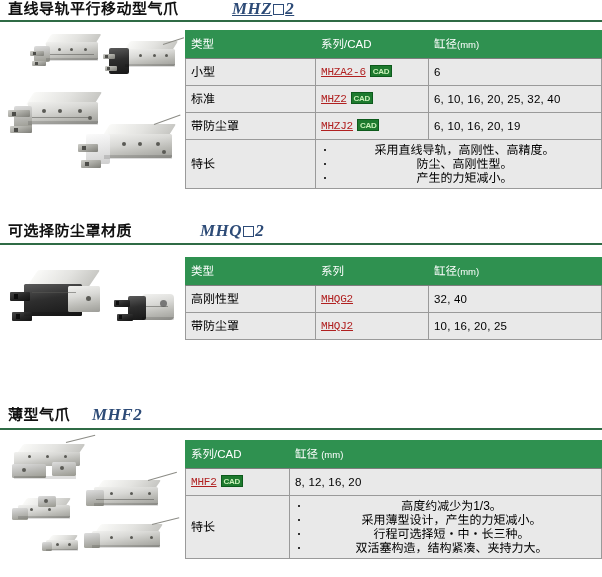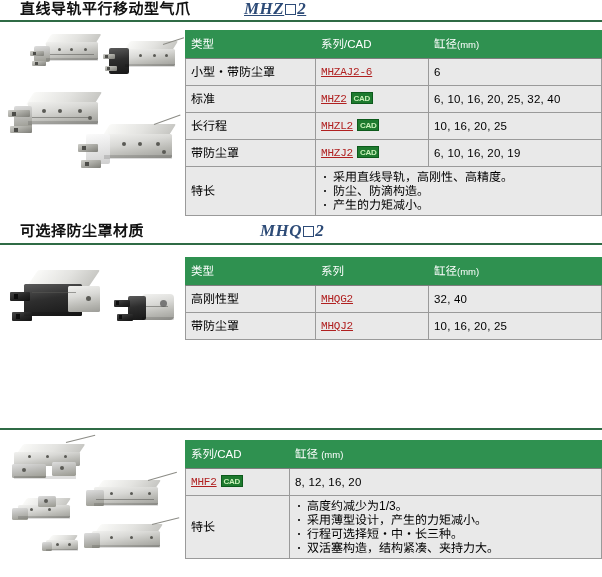--- a/index.html
+++ b/index.html
@@ -15,21 +15,21 @@
     color: #000000;
     overflow: hidden;
     position: relative;
   }
 
   .page { position: relative; width: 602px; height: 577px; }
 
   
   .section-head {
     position: absolute;
-    left: 16px;
+    left: 4px;
     width: 494px;
     height: 24px;
   }
   .section-title {
     position: absolute;
     left: 4px;
     top: 0;
     font-size: 15px;
     font-weight: bold;
     letter-spacing: 0.5px;
@@ -130,21 +130,21 @@
   }
   .feat-list li::before {
     content: "";
     position: absolute;
     left: 2px;
     top: 6px;
     width: 2px;
     height: 2px;
     background: #333;
   }
-  td.feat-cell { padding: 3px 5px 3px 6px; }
+  td.feat-cell { padding: 3px 5px 3px 6px; text-align: center; }
 
   
   .photo-area { position: absolute; }
   .prod { position: absolute; }
 
   .body-main {
     position: absolute;
     border-radius: 1.5px;
   }
   .sil   { background: linear-gradient(170deg,#f2f2f0 0%,#d9d9d6 38%,#b9b9b4 70%,#9d9d98 100%); }
@@ -264,55 +264,50 @@
       </colgroup>
     <thead>
       <tr>
         <th>类型</th>
         <th>系列/CAD</th>
         <th><span>缸径</span><span class="unit">(mm)</span></th>
       </tr>
     </thead>
     <tbody>
       <tr>
-        <td class="type-cell">小型・带防尘罩</td>
-        <td><span class="series-link">MHZAJ2-6</span></td>
+        <td class="type-cell">小型</td>
+        <td><span class="series-link">MHZA2-6</span><span class="cad-badge">CAD</span></td>
         <td class="bore-cell">6</td>
       </tr>
       <tr>
         <td class="type-cell">标准</td>
         <td><span class="series-link">MHZ2</span><span class="cad-badge">CAD</span></td>
         <td class="bore-cell">6, 10, 16, 20, 25, 32, 40</td>
-      </tr>
-      <tr>
-        <td class="type-cell">长行程</td>
-        <td><span class="series-link">MHZL2</span><span class="cad-badge">CAD</span></td>
-        <td class="bore-cell">10, 16, 20, 25</td>
       </tr>
       <tr>
         <td class="type-cell">带防尘罩</td>
         <td><span class="series-link">MHZJ2</span><span class="cad-badge">CAD</span></td>
         <td class="bore-cell">6, 10, 16, 20, 19</td>
       </tr>
       <tr>
         <td class="type-cell">特长</td>
         <td class="feat-cell" colspan="2">
           <ul class="feat-list">
             <li>采用直线导轨，高刚性、高精度。</li>
-            <li>防尘、防滴构造。</li>
+            <li>防尘、高刚性型。</li>
             <li>产生的力矩减小。</li>
           </ul>
         </td>
       </tr>
     </tbody>
   </table>
 
   <div class="section-head" style="top:222px;">
     <div class="section-title">可选择防尘罩材质</div>
-    <div class="section-model" style="left:196px;margin-left:48px;">
+    <div class="section-model" style="left:196px;">
       <span>MHQ</span><span class="model-box"></span><span>2</span>
     </div>
   </div>
   <div class="section-rule" style="top:243px;"></div>
 
   <div class="photo-area" style="left:0; top:252px; width:185px; height:100px;">
 
     <div class="prod" style="left:10px; top:16px; width:104px; height:70px;">
       <div class="body-main top-face" style="left:22px; top:2px; width:62px; height:18px; transform:skewX(-34deg);"></div>
       <div class="body-main blk" style="left:14px; top:16px; width:58px; height:32px;"></div>
@@ -359,20 +354,26 @@
         <td class="bore-cell">32, 40</td>
       </tr>
       <tr>
         <td class="type-cell">带防尘罩</td>
         <td><span class="series-link">MHQJ2</span></td>
         <td class="bore-cell">10, 16, 20, 25</td>
       </tr>
     </tbody>
   </table>
 
+  <div class="section-head" style="top:406px;">
+    <div class="section-title">薄型气爪</div>
+    <div class="section-model" style="left:88px;">
+      <span>MHF2</span>
+    </div>
+  </div>
   <div class="section-rule" style="top:428px;"></div>
 
   <div class="photo-area" style="left:0; top:434px; width:185px; height:140px;">
 
     <div class="prod" style="left:8px; top:8px; width:84px; height:50px;">
       <div class="body-main top-face" style="left:12px; top:2px; width:62px; height:10px; transform:skewX(-34deg);"></div>
       <div class="body-main sil" style="left:6px; top:10px; width:66px; height:14px;"></div>
       <div class="body-main sil-d" style="left:4px; top:22px; width:34px; height:14px;"></div>
       <div class="body-main sil-d" style="left:44px; top:20px; width:24px; height:14px;"></div>
       <div class="hole" style="left:20px; top:13px; width:3px; height:3px;"></div>

